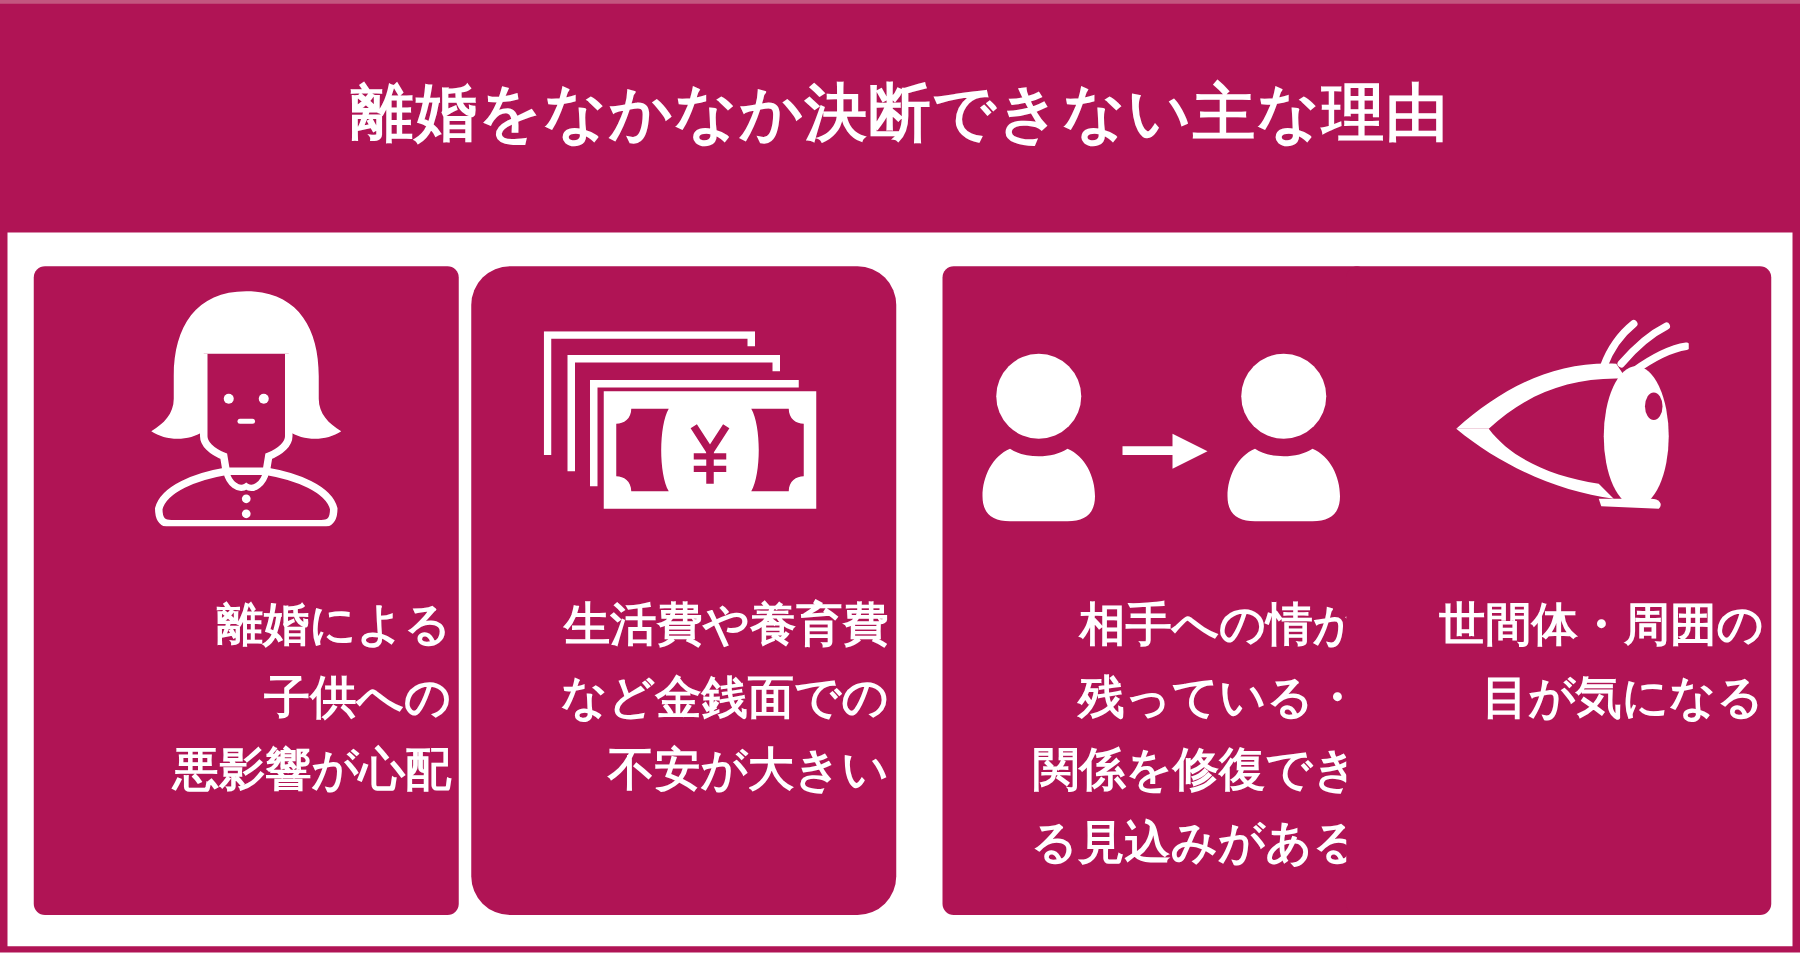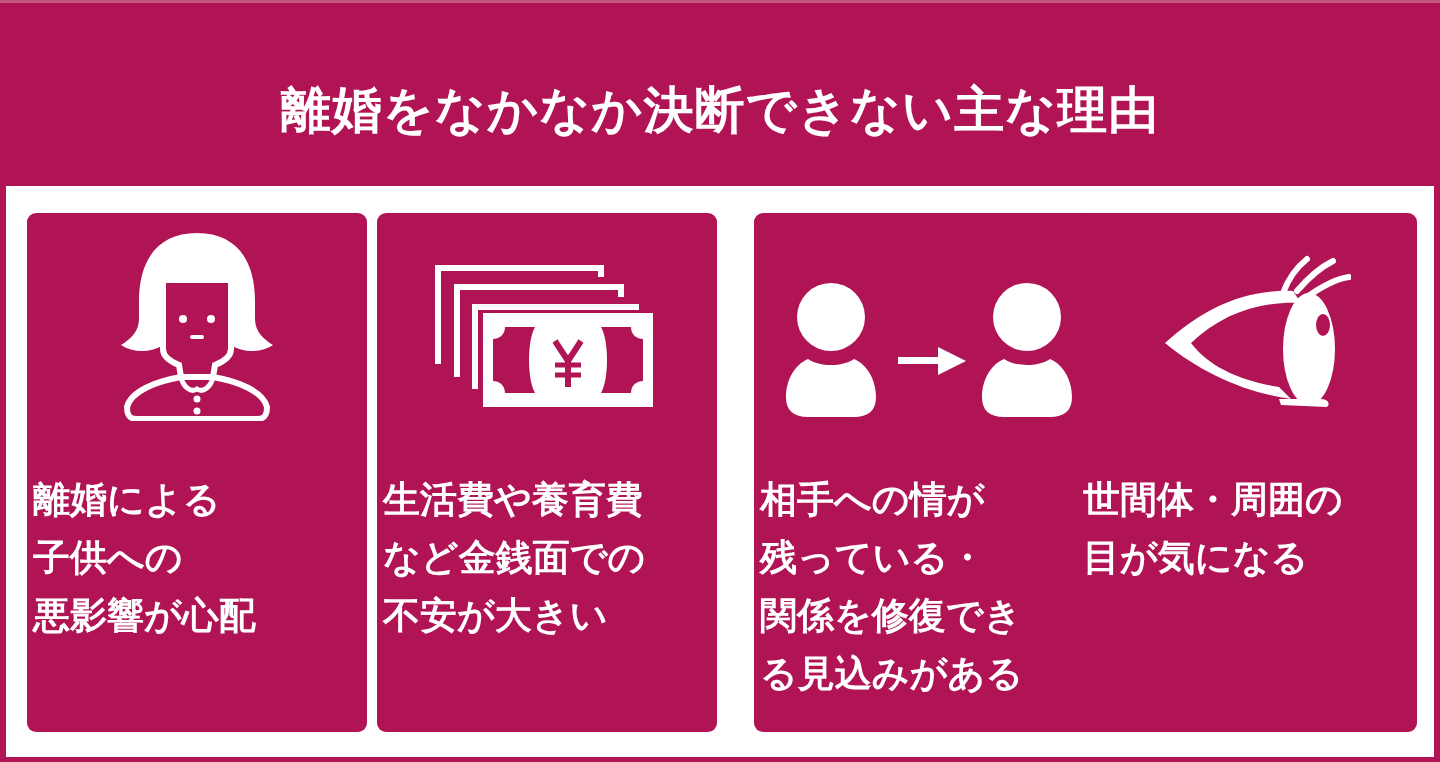--- a/index.html
+++ b/index.html
@@ -7,41 +7,41 @@
       width: 1440px; height: 762px; overflow: hidden;
       background: #B01455;
       font-family: "DejaVu Sans", "Liberation Sans", sans-serif;
       position: relative;
     }
     .top-strip {
       position: absolute; left: 0; top: 0; width: 1440px; height: 3px;
       background: #C3567F;
     }
     .title {
-      position: absolute; left: 0; top: 68px; width: 1440px;
+      position: absolute; left: 0; top: 48px; width: 1440px;
       text-align: center; color: #ffffff;
       font-size: 50px; font-weight: bold; letter-spacing: 1px;
       line-height: 84px;
     }
     .panel {
       position: absolute; left: 6px; top: 186px; width: 1428px; height: 571px;
       background: #ffffff;
     }
     .card {
       position: absolute; top: 213px; width: 340px; height: 519px;
       background: #B01455; border-radius: 9px;
     }
     .card .icon {
       position: absolute; left: 0; top: 0; width: 340px; height: 230px;
     }
     .card .icon svg { position: absolute; }
     .card .text {
       position: absolute; left: 6px; right: 6px; top: 258px;
       color: #ffffff; font-size: 37px; font-weight: bold;
-      line-height: 58px; text-align: left; white-space: pre-line;
+      line-height: 58px; text-align: right; white-space: pre-line;
     }
   </style>
 </head>
 <body>
 
 <div class="top-strip"></div>
 
 <div class="title">離婚をなかなか決断できない主な理由</div>
 
 <div class="panel"></div>
@@ -64,21 +64,21 @@
       <path d="M64 146 C66 156 74 162 80 158 C86 162 94 156 96 146" fill="none" stroke="#fff" stroke-width="5"></path>
       <circle cx="80" cy="168" r="3.5" fill="#fff"></circle>
       <circle cx="80" cy="180" r="3.5" fill="#fff"></circle>
     </svg>
   </div>
   <div class="text">離婚による
 子供への
 悪影響が心配</div>
 </div>
 
-<div class="card" style="left:377px;">
+<div class="card" style="left:377px;border-radius:31px;">
   <div class="icon">
     <svg style="left:58px; top:52px;" width="224" height="148" viewBox="0 0 224 148">
 
       <path d="M3 99 L3 3 L166 3 L166 12" fill="none" stroke="#fff" stroke-width="6"></path>
       <path d="M22 112 L22 22 L186 22 L186 32" fill="none" stroke="#fff" stroke-width="6"></path>
       <path d="M40 124 L40 42 L204 42" fill="none" stroke="#fff" stroke-width="6"></path>
 
       <rect x="48" y="48" width="170" height="94" fill="#fff"></rect>
       <path d="M70 62 L100 62 C92 76 92 114 100 128 L70 128 C70 120 64 116 58 116 L58 74 C64 74 70 70 70 62 Z" fill="#B01455"></path>
       <path d="M196 62 L166 62 C174 76 174 114 166 128 L196 128 C196 120 202 116 208 116 L208 74 C202 74 196 70 196 62 Z" fill="#B01455"></path>

